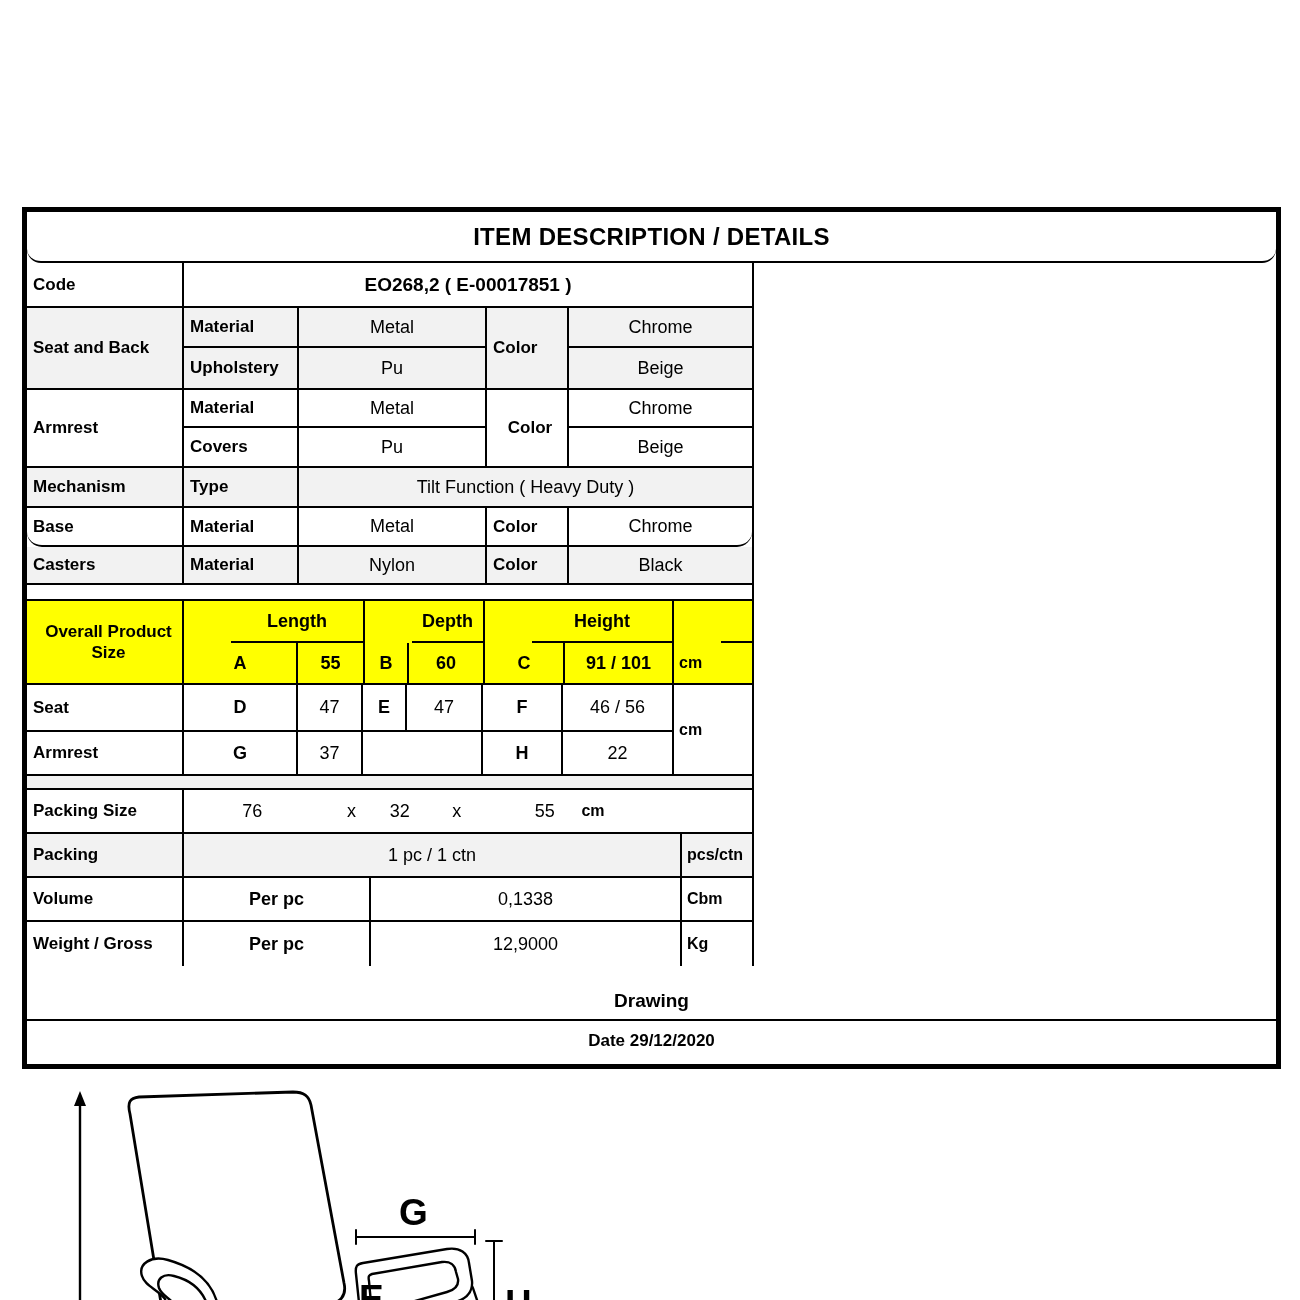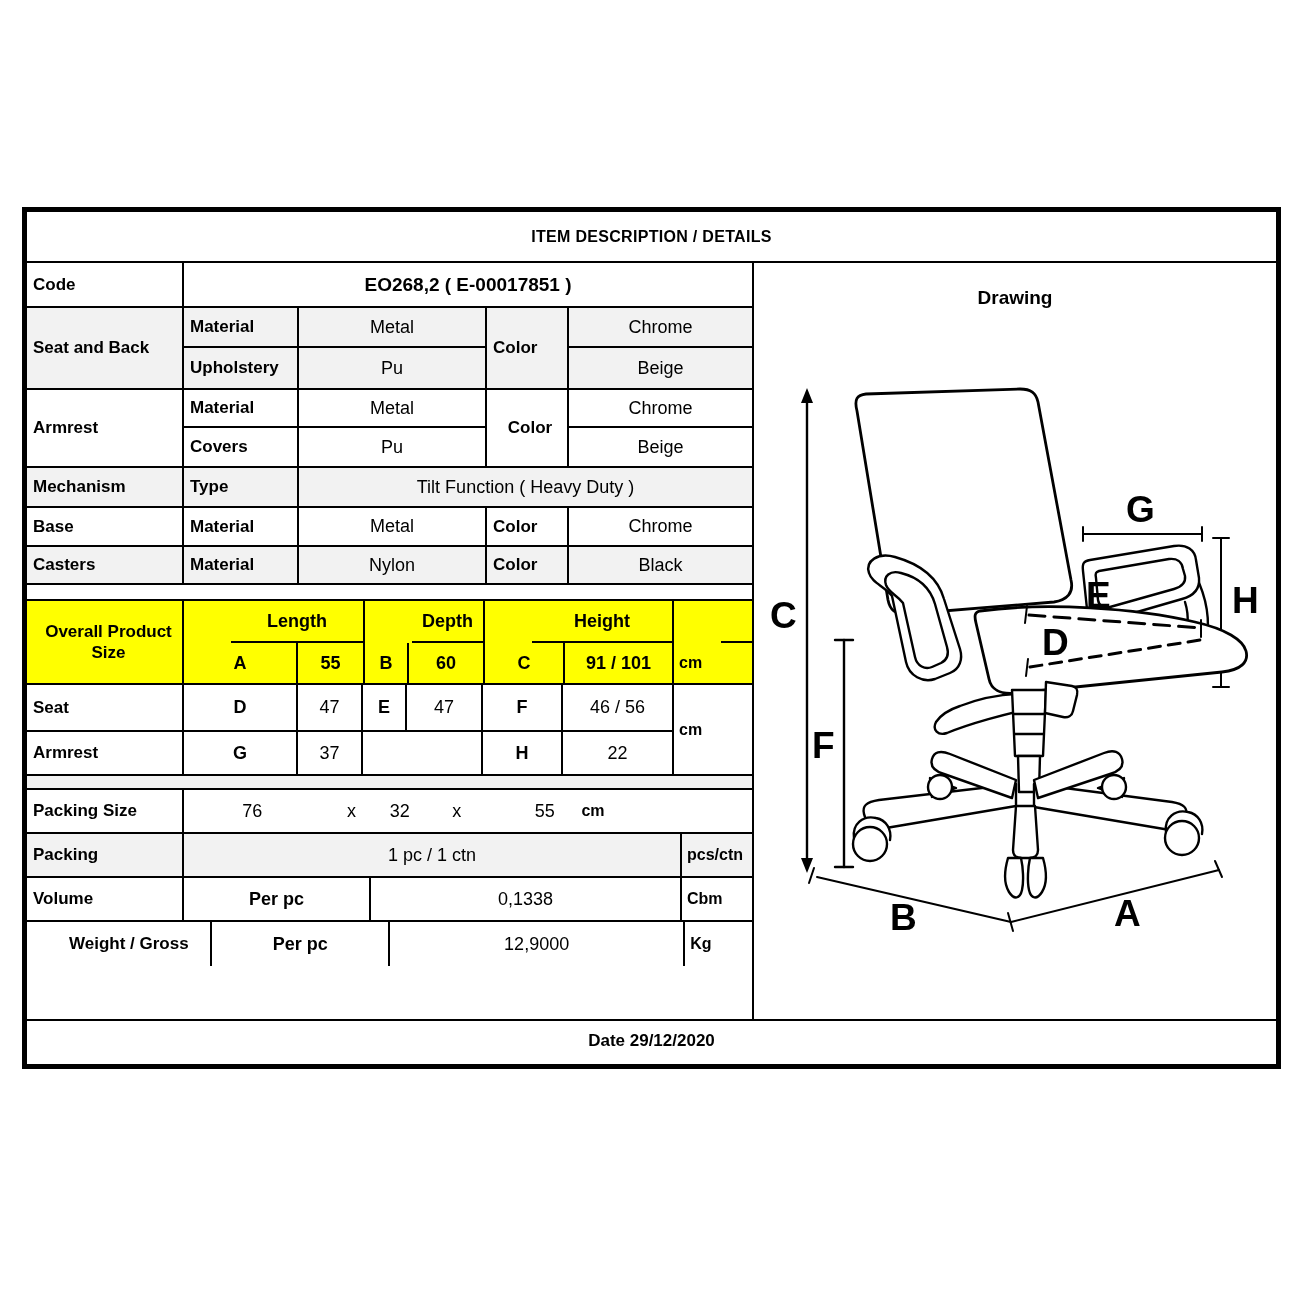--- a/index.html
+++ b/index.html
@@ -4,44 +4,44 @@
 <style>
   :root{
     --yellow:#ffff00;
     --gray:#f2f2f2;
     --line:#000000;
   }
   *{margin:0;padding:0;box-sizing:border-box;}
   body{font-family:"Liberation Sans",sans-serif;background:#ffffff;color:#000;}
   .sheet{position:relative;width:1300px;height:1300px;background:#ffffff;overflow:hidden;}
   .frame{position:absolute;left:22px;top:207px;width:1259px;height:862px;border:5px solid var(--line);background:#fff;}
-  .title-row{height:51px;border-bottom:2px solid var(--line);display:flex;align-items:center;justify-content:center;font-weight:bold;font-size:16px;letter-spacing:.3px;}
-  .body{display:flex;height:756px;}
+  .title-row{height:51px;border-bottom:2px solid var(--line);display:flex;align-items:center;justify-content:center;font-weight:bold;font-size:24px;letter-spacing:.3px;border-radius:14px;}
+  .body{display:flex;height:756px;flex-direction:column;}
   .left{width:727px;border-right:2px solid var(--line);display:flex;flex-direction:column;}
   .draw-cell{flex:1;position:relative;background:#fff;}
   .date-row{height:41px;border-top:2px solid var(--line);display:flex;align-items:center;justify-content:center;font-weight:bold;font-size:17px;}
 
   .band{display:flex;border-bottom:2px solid var(--line);}
-  .band.last{border-bottom:none;padding-left:36px;}
+  .band.last{border-bottom:none;}
   .c{display:flex;align-items:center;justify-content:center;font-size:18px;overflow:hidden;}
   .br{border-right:2px solid var(--line);}
   .lab{justify-content:flex-start;padding-left:6px;font-weight:bold;font-size:17px;}
   .bold{font-weight:bold;}
   .col{display:flex;flex-direction:column;}
   .sub{display:flex;}
   .sub1{border-bottom:2px solid var(--line);}
   .unit{justify-content:flex-start;padding-left:5px;font-weight:bold;font-size:16px;}
   .fill{flex:1;}
 
   .h-code{height:45px;}
   .h-desc{height:53px;}
   .h-sb{height:82px;}   .h-sb .sub{height:40px;}
   .h-arm{height:78px;}  .h-arm .sub{height:38px;}
   .h-mech{height:40px;}
-  .h-base{height:39px;}
+  .h-base{height:39px;border-radius:15px;}
   .h-cast{height:38px;}
   .h-gap1{height:16px;border-bottom:2px solid var(--line);}
   .h-yel{height:84px;background:var(--yellow);} .h-yel .hdr{height:42px;border-bottom:2px solid var(--line);display:flex;align-items:center;justify-content:center;font-weight:bold;font-size:18px;margin-left:47px;} .h-yel .vals{height:40px;display:flex;}
   .h-size{height:91px;} .row-seat{height:47px;border-bottom:2px solid var(--line);display:flex;} .row-armr{height:42px;display:flex;}
   .h-gap2{height:14px;background:var(--gray);border-bottom:2px solid var(--line);}
   .h-pk{height:44px;}
   .bg-gray{background:var(--gray);}
 
   .w157{width:157px;} .w115{width:115px;} .w188{width:188px;} .w82{width:82px;} .w183{width:183px;}
   .w181{width:181px;} .w120{width:120px;} .w189{width:189px;} .w78{width:78px;}

